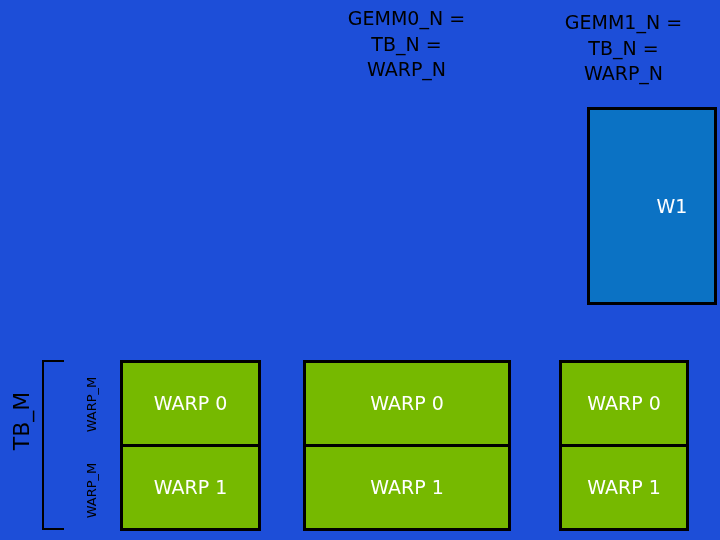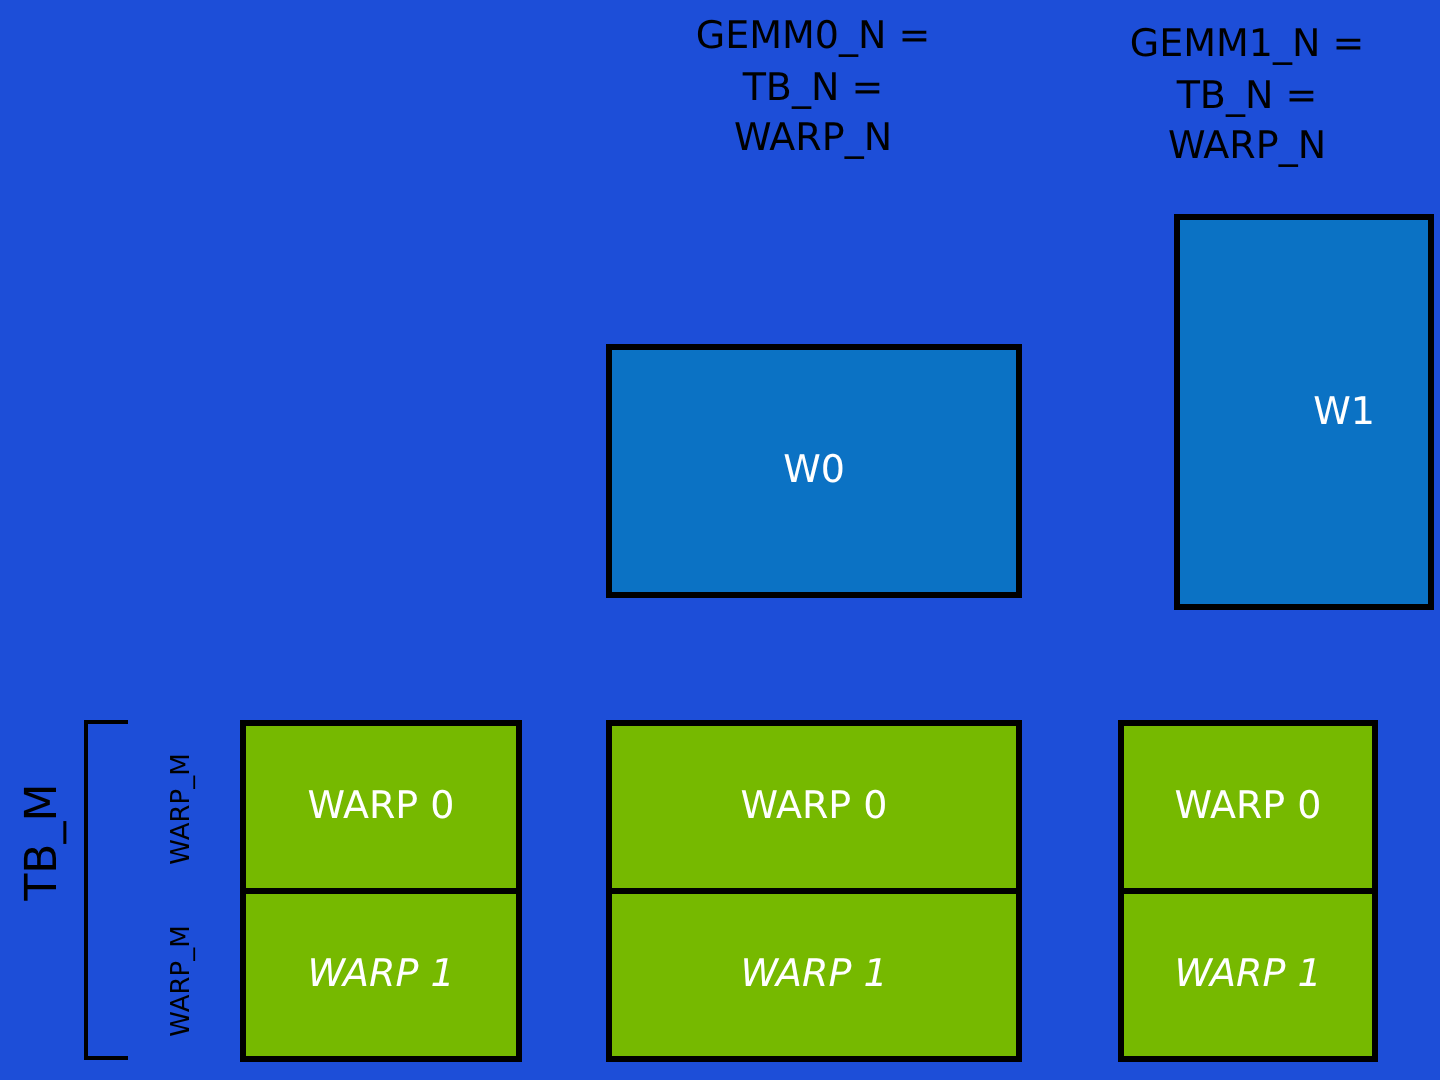--- a/index.html
+++ b/index.html
@@ -58,21 +58,21 @@
   }
   .green-cell {
     background: #76B900;
     border: 3px solid #000000;
     box-sizing: border-box;
     display: flex;
     align-items: center;
     justify-content: center;
     flex: 1 1 50%;
   }
-  .green-cell + .green-cell { margin-top: -3px; font-style: italic; }
+  .green-cell + .green-cell { margin-top: -3px; }
   .green-cell .box-label {
     color: #ffffff;
     font-size: 19px;
     line-height: 1;
   }
   #green-col-0 { left: 120px; top: 360px; width: 141px; height: 171px; }
   #green-col-1 { left: 303px; top: 360px; width: 208px; height: 171px; }
   #green-col-2 { left: 559px; top: 360px; width: 130px; height: 171px; }
 
   
@@ -118,23 +118,20 @@
 <div id="canvas">
 
   <div class="col-caption" id="caption-gemm0">GEMM0_N =
 TB_N =
 WARP_N</div>
 
   <div class="col-caption" id="caption-gemm1">GEMM1_N =
 TB_N =
 WARP_N</div>
 
-  <div class="blue-box" id="blue-w0">
-    <span class="box-label">W0</span>
-  </div>
 
   <div class="blue-box" id="blue-w1">
     <span class="box-label">W1</span>
   </div>
 
   <div class="green-col" id="green-col-0">
     <div class="green-cell">
       <span class="box-label">WARP 0</span>
     </div>
     <div class="green-cell">

